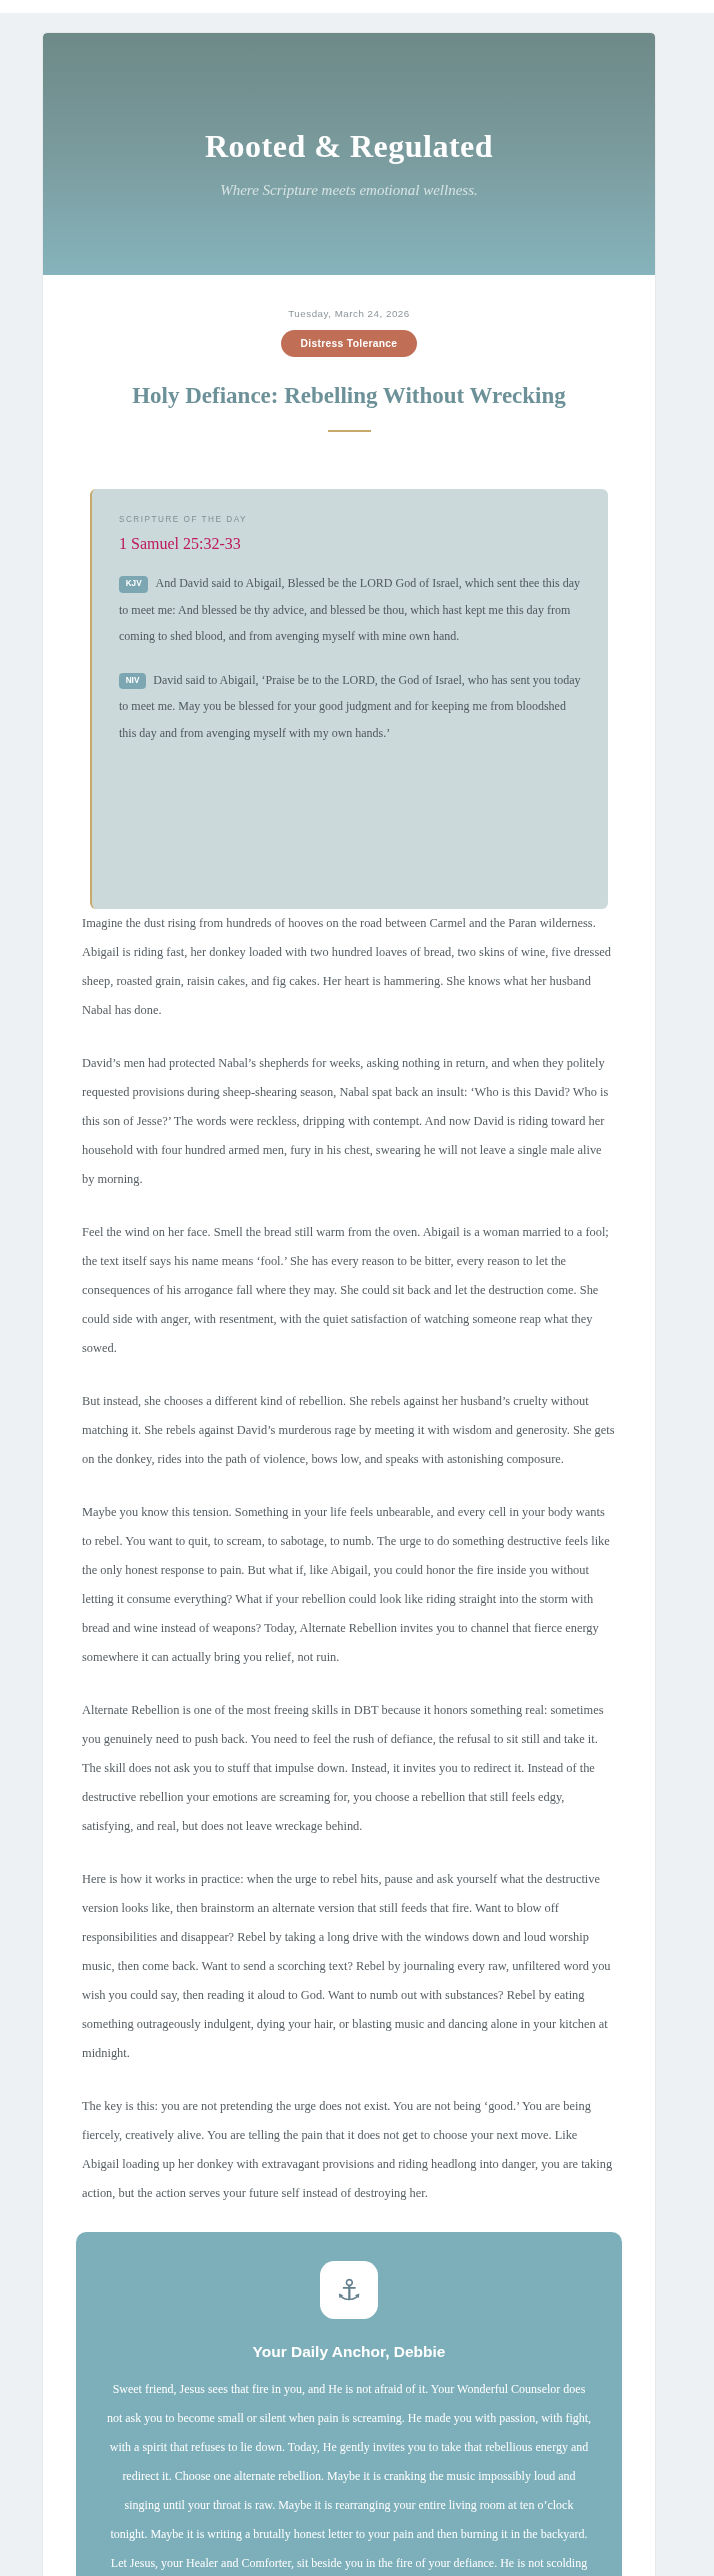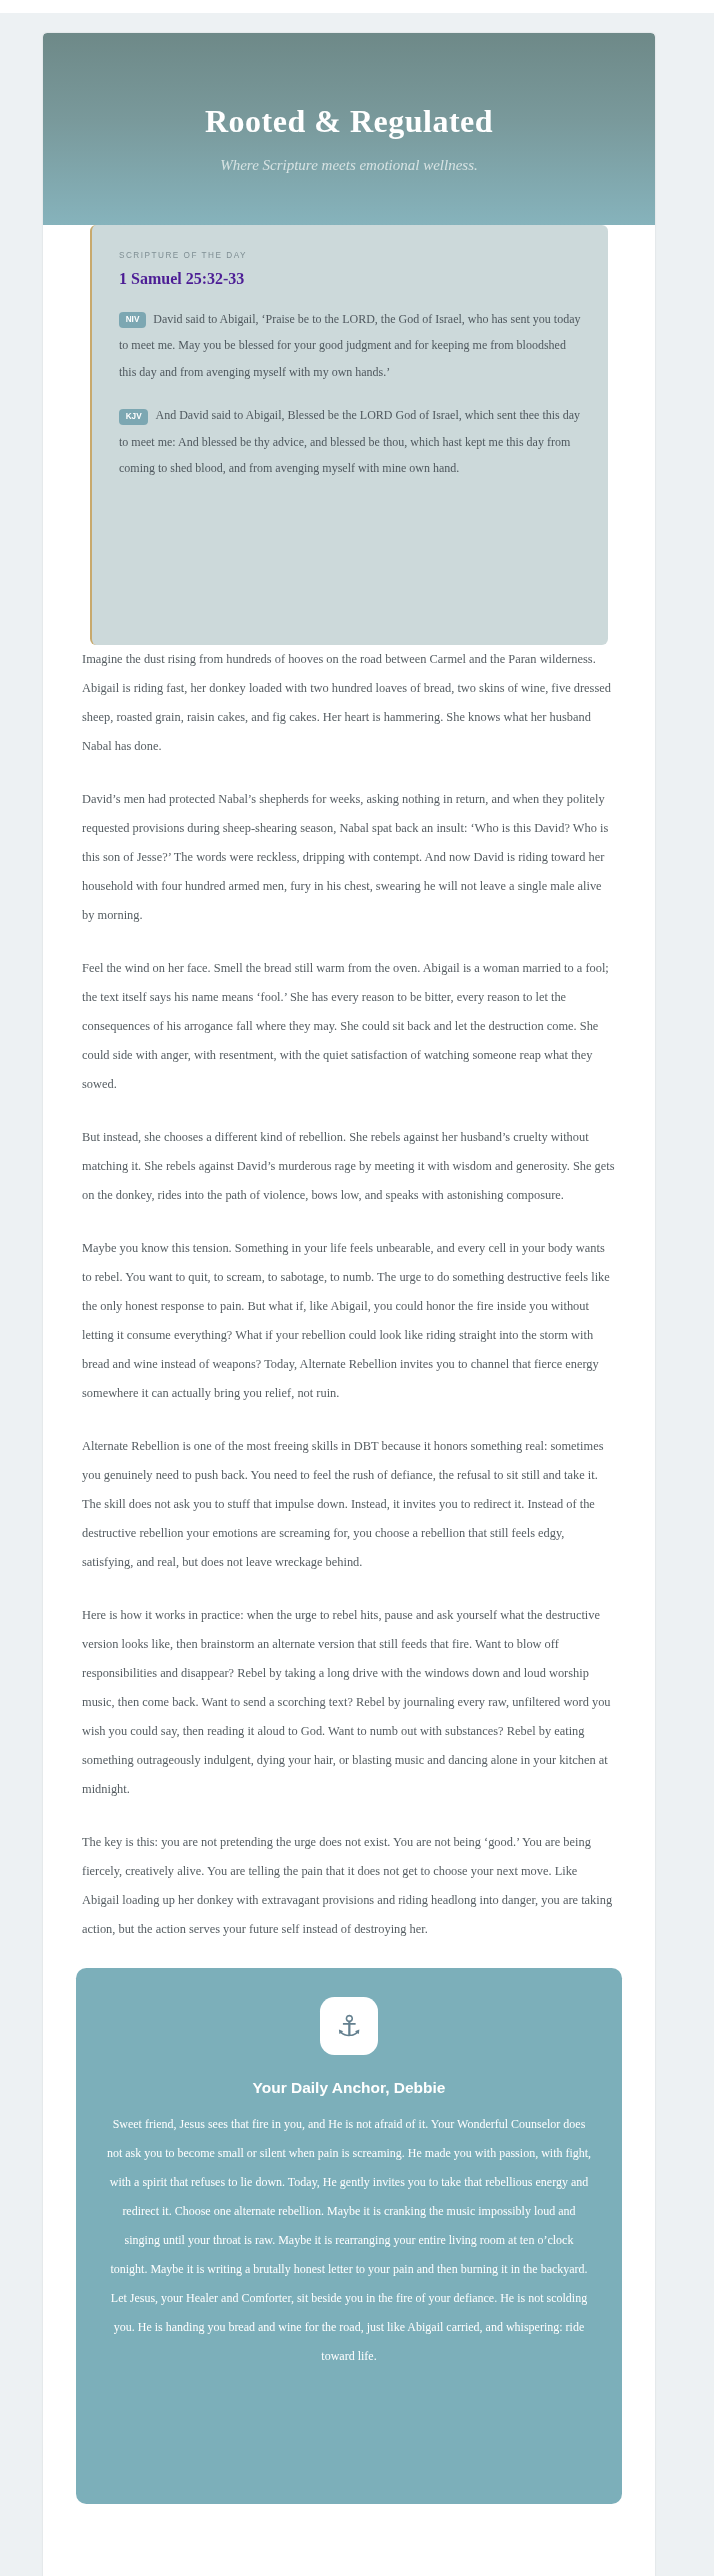--- a/index.html
+++ b/index.html
@@ -5,38 +5,38 @@
   html,body{margin:0;padding:0;}
   body{
     width:714px;height:3756px;position:relative;overflow:hidden;
     background:#ffffff;
     font-family:"Liberation Serif", serif;
   }
   .email-bg{position:absolute;top:13px;left:0;width:714px;height:3665px;background:#edf1f3;overflow:hidden;}
   .card{position:relative;margin:20px 0 0 43px;width:612px;height:3645px;background:#ffffff;
         border-radius:4.1px 4.1px 0 0;box-shadow:0 0.5px 2.1px rgba(0,0,0,.12);overflow:hidden;}
   
-  .hero{height:192px;border-radius:4.1px 4.1px 0 0;
+  .hero{height:242px;border-radius:4.1px 4.1px 0 0;
         background:linear-gradient(180deg,#6e8988 0%,#79999b 45%,#86b3bc 100%);
         display:flex;flex-direction:column;align-items:center;justify-content:center;text-align:center;}
   .hero h1{margin:18.5px 0 0;font-size:32px;font-weight:700;color:#ffffff;letter-spacing:0.5px;}
   .hero .sub{margin-top:17.5px;font-size:15px;font-style:italic;color:#d7e3e3;text-align:right;}
   
   .meta{padding:33px 33px 57px;text-align:center;}
   .date{font-family:"Liberation Sans",sans-serif;font-size:9.8px;color:#8b959a;letter-spacing:0.5px;}
   .badge{display:inline-block;margin-top:11.3px;padding:7.7px 19.6px;border-radius:515px;
          background:#c06f56;color:#ffffff;font-family:"Liberation Sans",sans-serif;
          font-size:10.3px;font-weight:700;letter-spacing:0.3px;}
   .title{margin-top:26px;font-size:23px;color:#6d9198;font-weight:700;}
   .divider{width:43px;height:2.1px;background:#c8a96c;margin:21.6px auto 0;}
   
   .scripture{margin:0 47px;min-height:420px;box-sizing:border-box;background:#ccd9da;
              border-left:2.6px solid #c8a96c;border-radius:6.2px;padding:26px 27px;}
   .scr-label{font-family:"Liberation Sans",sans-serif;font-size:8.2px;letter-spacing:1.5px;color:#7e8e93;}
-  .scr-ref{margin-top:10.3px;font-size:16px;font-weight:700;color:#4c1d95;}
+  .scr-ref{margin-top:10.3px;font-size:16px;font-weight:400;color:#be185d;}
   .verse{margin:17.5px 0 0;font-size:12px;line-height:2.2;color:#4f585e;}
   .vbadge{display:inline-block;background:#7ca7b2;color:#ffffff;border-radius:4.1px;
           font-family:"Liberation Sans",sans-serif;font-weight:700;font-size:8.2px;
           padding:4.1px 6.7px;margin-right:7.2px;vertical-align:middle;line-height:1;}
   
   .content{padding:0 33px;}
   .sec-h{font-size:19px;color:#85bac7;font-weight:400;margin:30px 0 24px;}
   .content p.body{font-size:12.4px;line-height:29px;color:#555d62;margin:0 6px 24px;}
   
   .anchor-box{margin:8.2px 33px 0;min-height:536px;box-sizing:border-box;background:#7cafba;
@@ -51,26 +51,32 @@
 <body>
 
 <div class="email-bg">
   <div class="card">
 
     <div class="hero">
       <h1>Rooted &amp; Regulated</h1>
       <div class="sub">Where Scripture meets emotional wellness.</div>
     </div>
 
+    <div class="meta">
+      <div class="date">Tuesday, March 24, 2026</div>
+      <div><span class="badge">Distress Tolerance</span></div>
+      <div class="title">Holy Defiance: Rebelling Without Wrecking</div>
+      <div class="divider"></div>
+    </div>
 
     <div class="scripture">
       <div class="scr-label">SCRIPTURE OF THE DAY</div>
       <div class="scr-ref">1 Samuel 25:32-33</div>
+      <p class="verse"><span class="vbadge">KJV</span><span>And David said to Abigail, Blessed be the LORD God of Israel, which sent thee this day to meet me: And blessed be thy advice, and blessed be thou, which hast kept me this day from coming to shed blood, and from avenging myself with mine own hand.</span></p>
       <p class="verse"><span class="vbadge">NIV</span><span>David said to Abigail, ‘Praise be to the LORD, the God of Israel, who has sent you today to meet me. May you be blessed for your good judgment and for keeping me from bloodshed this day and from avenging myself with my own hands.’</span></p>
-      <p class="verse"><span class="vbadge">KJV</span><span>And David said to Abigail, Blessed be the LORD God of Israel, which sent thee this day to meet me: And blessed be thy advice, and blessed be thou, which hast kept me this day from coming to shed blood, and from avenging myself with mine own hand.</span></p>
     </div>
 
     <div class="content">
       <p class="body">Imagine the dust rising from hundreds of hooves on the road between Carmel and the Paran wilderness. Abigail is riding fast, her donkey loaded with two hundred loaves of bread, two skins of wine, five dressed sheep, roasted grain, raisin cakes, and fig cakes. Her heart is hammering. She knows what her husband Nabal has done.</p>
       <p class="body">David’s men had protected Nabal’s shepherds for weeks, asking nothing in return, and when they politely requested provisions during sheep-shearing season, Nabal spat back an insult: ‘Who is this David? Who is this son of Jesse?’ The words were reckless, dripping with contempt. And now David is riding toward her household with four hundred armed men, fury in his chest, swearing he will not leave a single male alive by morning.</p>
       <p class="body">Feel the wind on her face. Smell the bread still warm from the oven. Abigail is a woman married to a fool; the text itself says his name means ‘fool.’ She has every reason to be bitter, every reason to let the consequences of his arrogance fall where they may. She could sit back and let the destruction come. She could side with anger, with resentment, with the quiet satisfaction of watching someone reap what they sowed.</p>
       <p class="body">But instead, she chooses a different kind of rebellion. She rebels against her husband’s cruelty without matching it. She rebels against David’s murderous rage by meeting it with wisdom and generosity. She gets on the donkey, rides into the path of violence, bows low, and speaks with astonishing composure.</p>
       <p class="body">Maybe you know this tension. Something in your life feels unbearable, and every cell in your body wants to rebel. You want to quit, to scream, to sabotage, to numb. The urge to do something destructive feels like the only honest response to pain. But what if, like Abigail, you could honor the fire inside you without letting it consume everything? What if your rebellion could look like riding straight into the storm with bread and wine instead of weapons? Today, Alternate Rebellion invites you to channel that fierce energy somewhere it can actually bring you relief, not ruin.</p>
 
       <p class="body">Alternate Rebellion is one of the most freeing skills in DBT because it honors something real: sometimes you genuinely need to push back. You need to feel the rush of defiance, the refusal to sit still and take it. The skill does not ask you to stuff that impulse down. Instead, it invites you to redirect it. Instead of the destructive rebellion your emotions are screaming for, you choose a rebellion that still feels edgy, satisfying, and real, but does not leave wreckage behind.</p>

